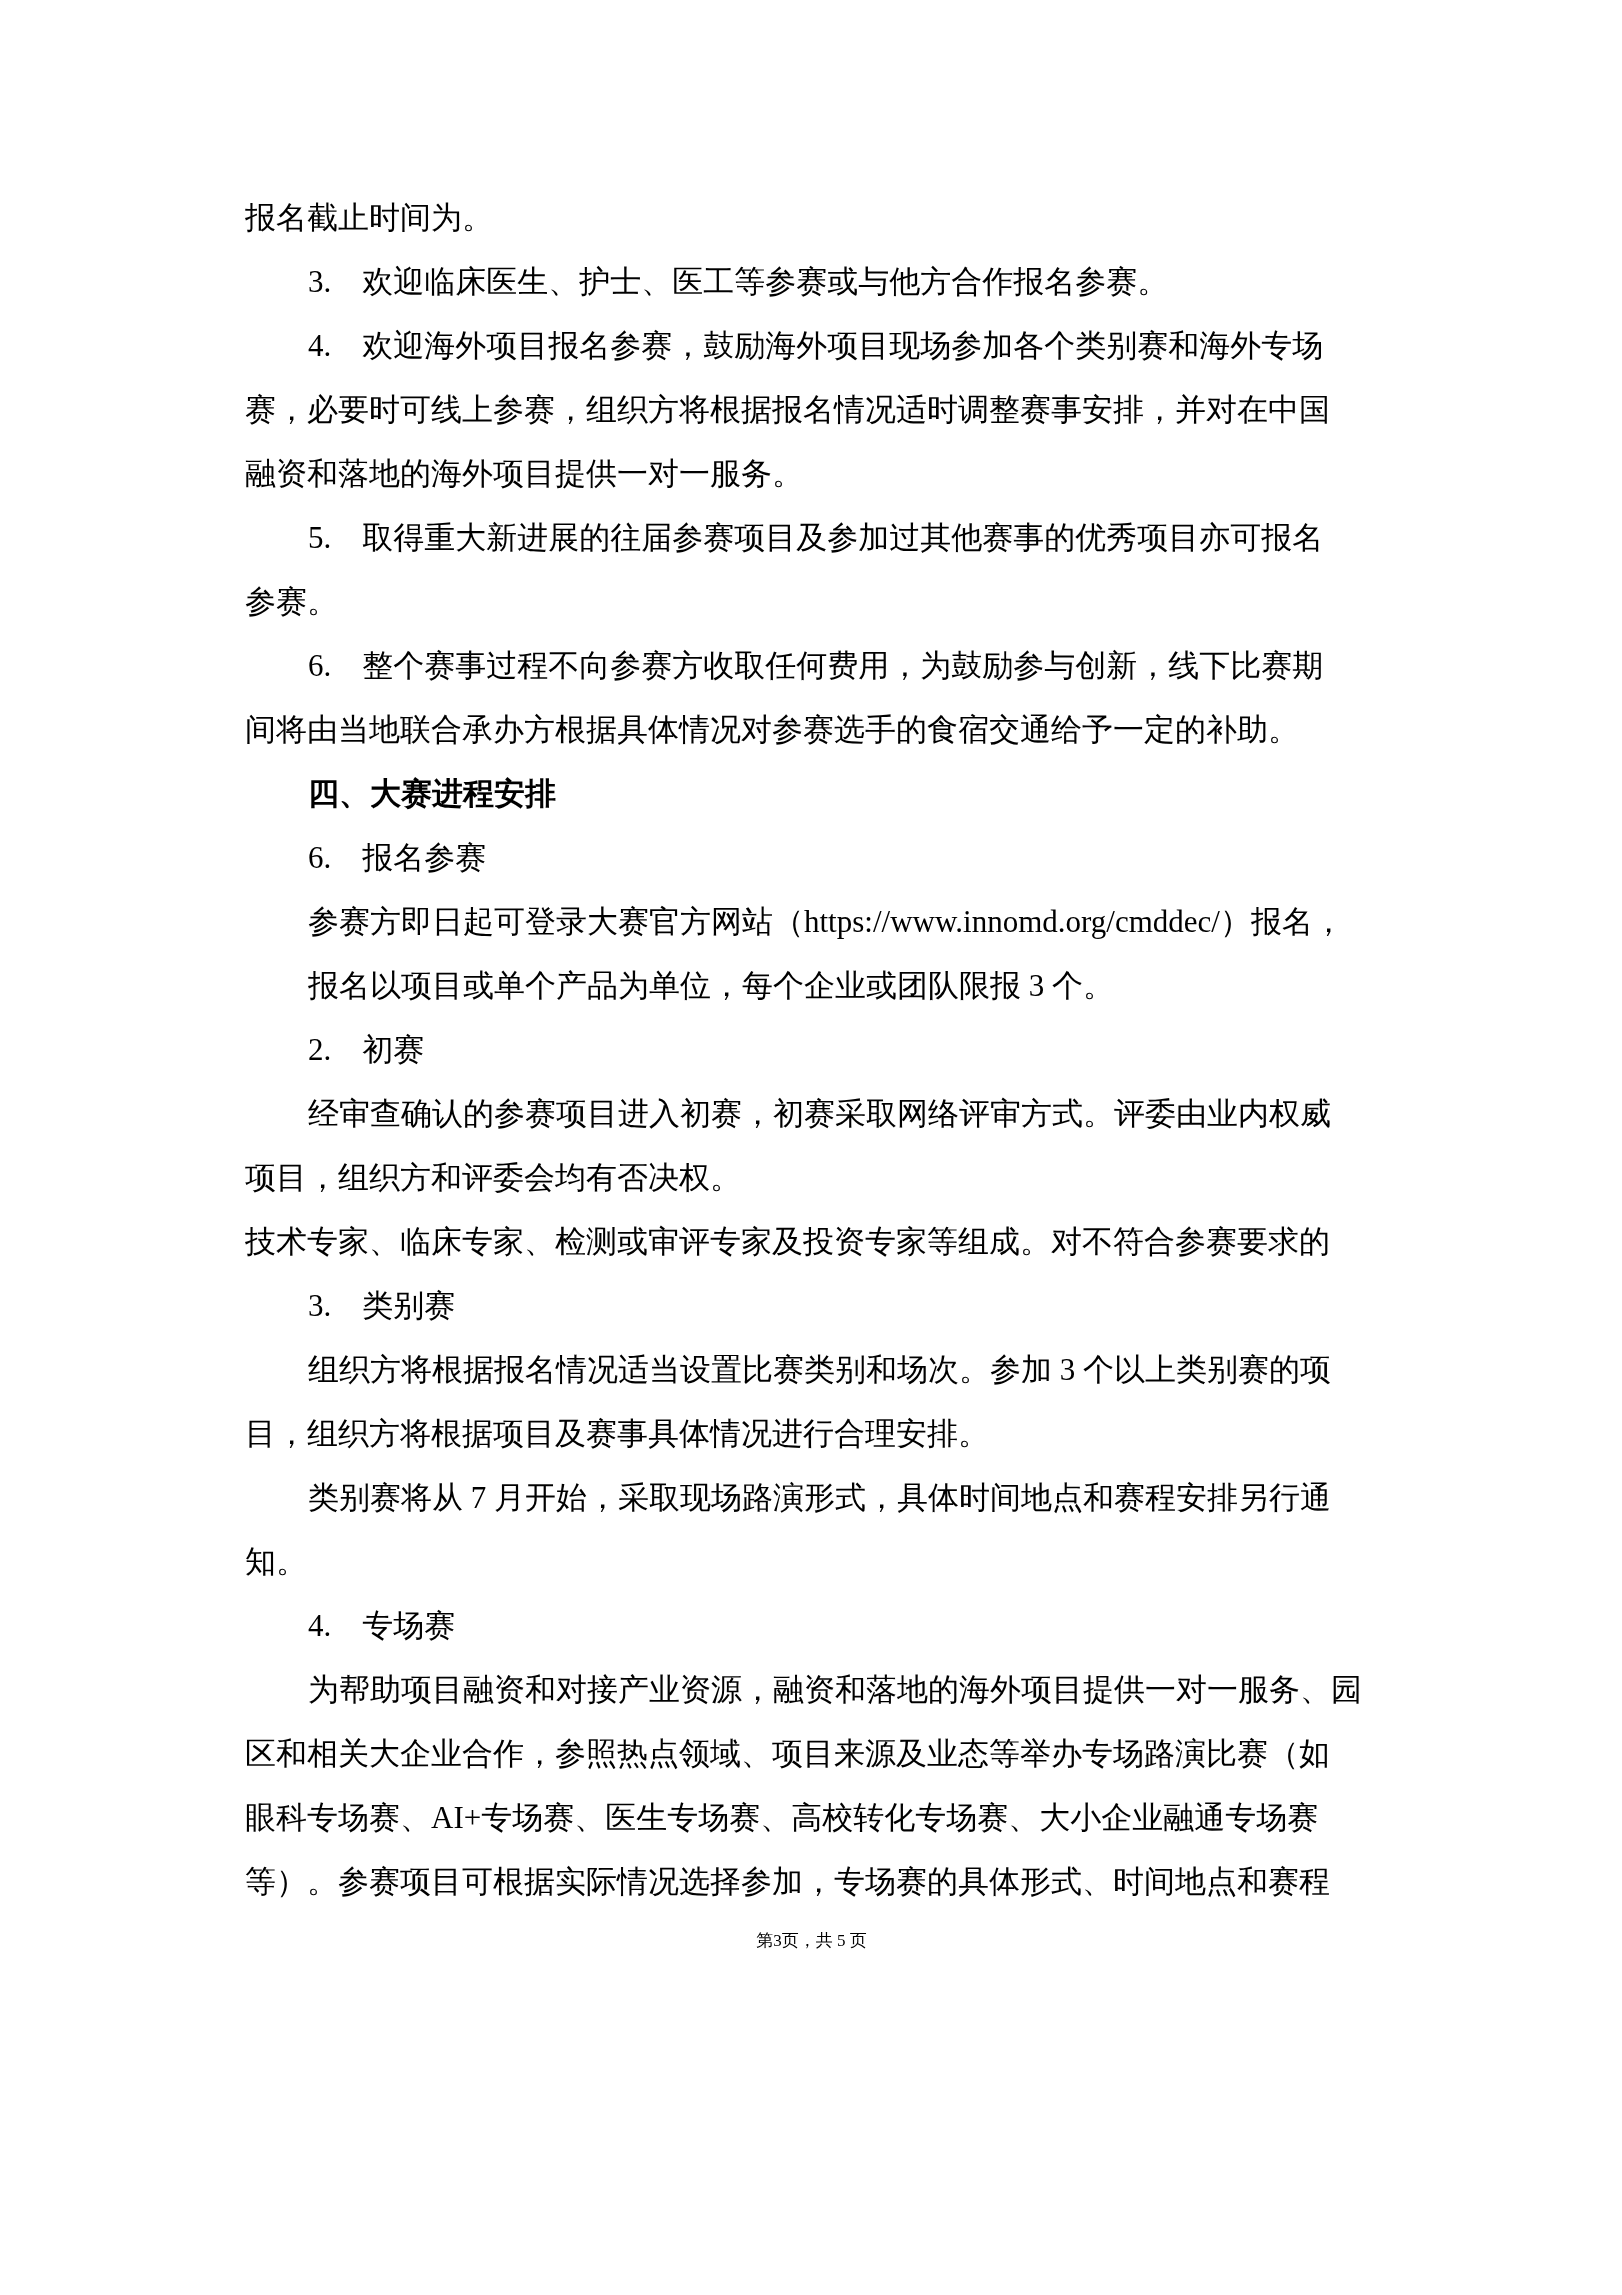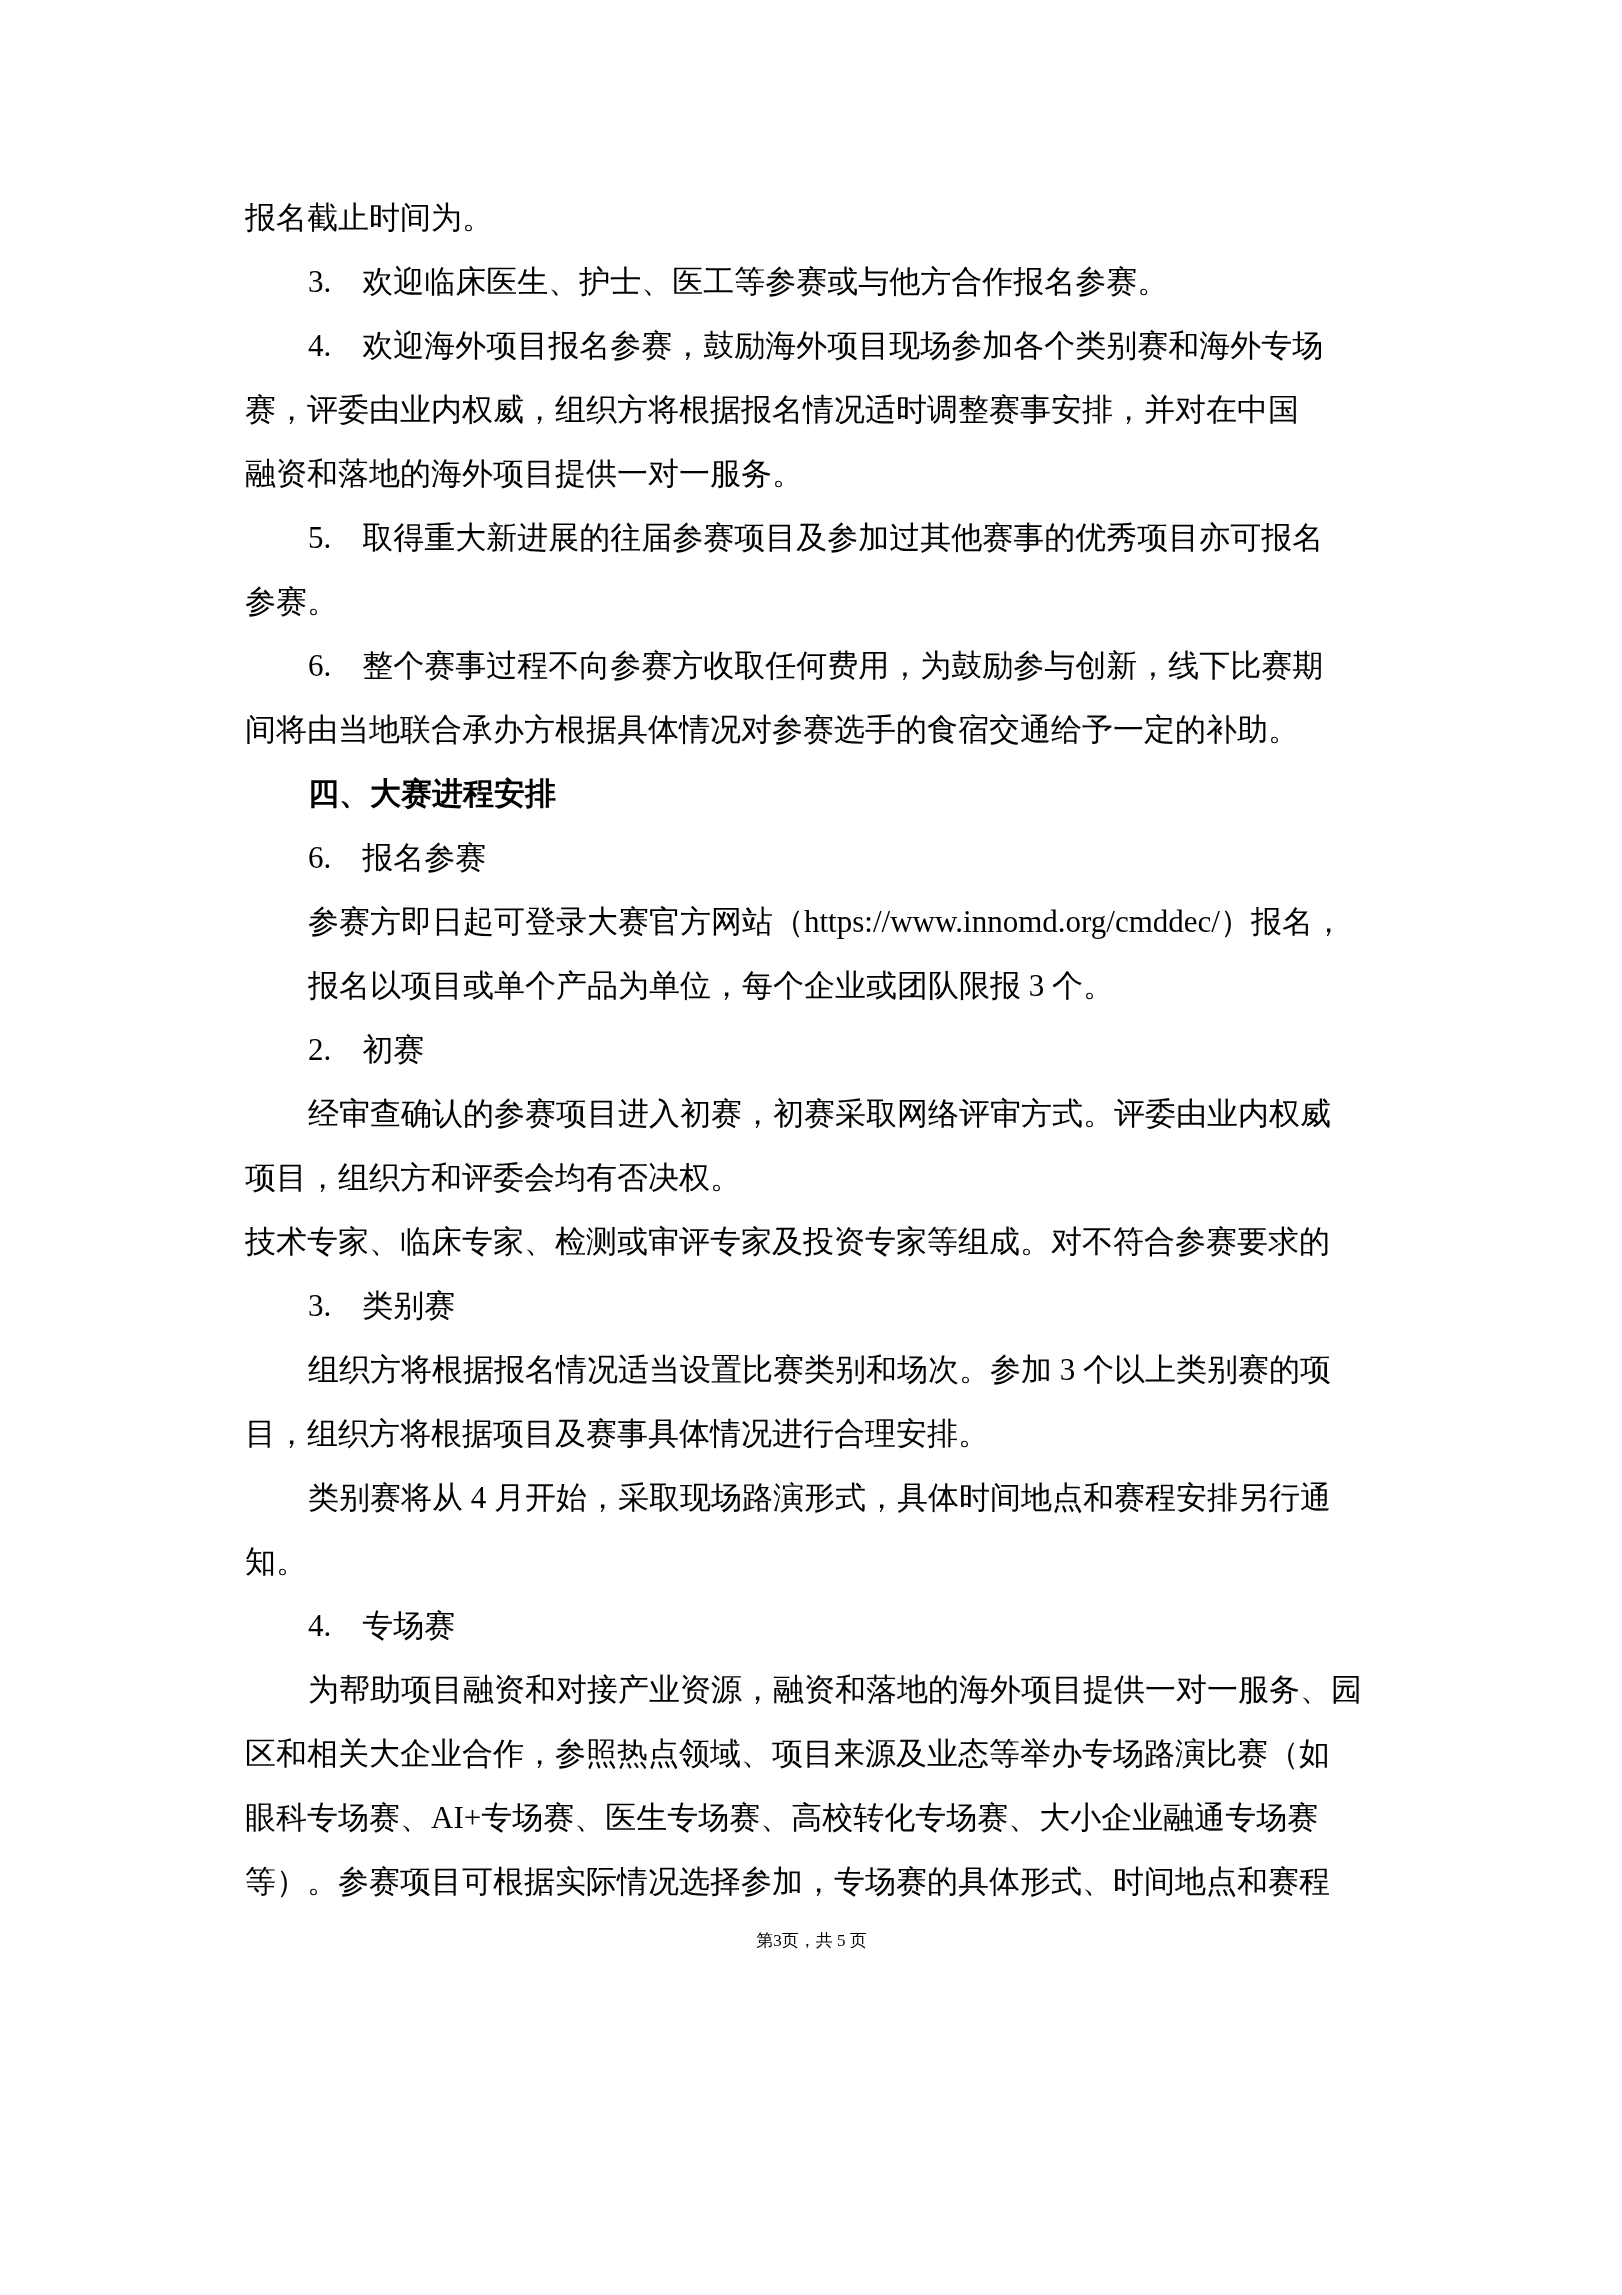--- a/index.html
+++ b/index.html
@@ -35,38 +35,38 @@
   }
 </style>
 </head>
 <body>
 
 <div class="doc">
   <main>
       <p class="line"><span>报名截止时间为。</span></p>
       <p class="line indent"><span>3.　欢迎临床医生、护士、医工等参赛或与他方合作报名参赛。</span></p>
       <p class="line indent"><span>4.　欢迎海外项目报名参赛，鼓励海外项目现场参加各个类别赛和海外专场</span></p>
-      <p class="line"><span>赛，评委由业内权威，组织方将根据报名情况适时调整赛事安排，并对在中国</span></p>
+      <p class="line"><span>赛，必要时可线上参赛，组织方将根据报名情况适时调整赛事安排，并对在中国</span></p>
       <p class="line"><span>融资和落地的海外项目提供一对一服务。</span></p>
       <p class="line indent"><span>5.　取得重大新进展的往届参赛项目及参加过其他赛事的优秀项目亦可报名</span></p>
       <p class="line"><span>参赛。</span></p>
       <p class="line indent"><span>6.　整个赛事过程不向参赛方收取任何费用，为鼓励参与创新，线下比赛期</span></p>
       <p class="line"><span>间将由当地联合承办方根据具体情况对参赛选手的食宿交通给予一定的补助。</span></p>
       <p class="line indent"><span class="bold">四、大赛进程安排</span></p>
       <p class="line indent"><span>6.　报名参赛</span></p>
       <p class="line indent"><span>参赛方即日起可登录大赛官方网站（https://www.innomd.org/cmddec/）报名，</span></p>
       <p class="line indent"><span>报名以项目或单个产品为单位，每个企业或团队限报 3 个。</span></p>
       <p class="line indent"><span>2.　初赛</span></p>
       <p class="line indent"><span>经审查确认的参赛项目进入初赛，初赛采取网络评审方式。评委由业内权威</span></p>
       <p class="line"><span>项目，组织方和评委会均有否决权。</span></p>
       <p class="line"><span>技术专家、临床专家、检测或审评专家及投资专家等组成。对不符合参赛要求的</span></p>
       <p class="line indent"><span>3.　类别赛</span></p>
       <p class="line indent"><span>组织方将根据报名情况适当设置比赛类别和场次。参加 3 个以上类别赛的项</span></p>
       <p class="line"><span>目，组织方将根据项目及赛事具体情况进行合理安排。</span></p>
-      <p class="line indent"><span>类别赛将从 4 月开始，采取现场路演形式，具体时间地点和赛程安排另行通</span></p>
+      <p class="line indent"><span>类别赛将从 7 月开始，采取现场路演形式，具体时间地点和赛程安排另行通</span></p>
       <p class="line"><span>知。</span></p>
       <p class="line indent"><span>4.　专场赛</span></p>
       <p class="line indent"><span>为帮助项目融资和对接产业资源，融资和落地的海外项目提供一对一服务、园</span></p>
       <p class="line"><span>区和相关大企业合作，参照热点领域、项目来源及业态等举办专场路演比赛（如</span></p>
       <p class="line"><span>眼科专场赛、AI+专场赛、医生专场赛、高校转化专场赛、大小企业融通专场赛</span></p>
       <p class="line"><span>等）。参赛项目可根据实际情况选择参加，专场赛的具体形式、时间地点和赛程</span></p>
     </main>
   <div class="footer">
     <span>第3页，共 5 页</span>
   </div>

